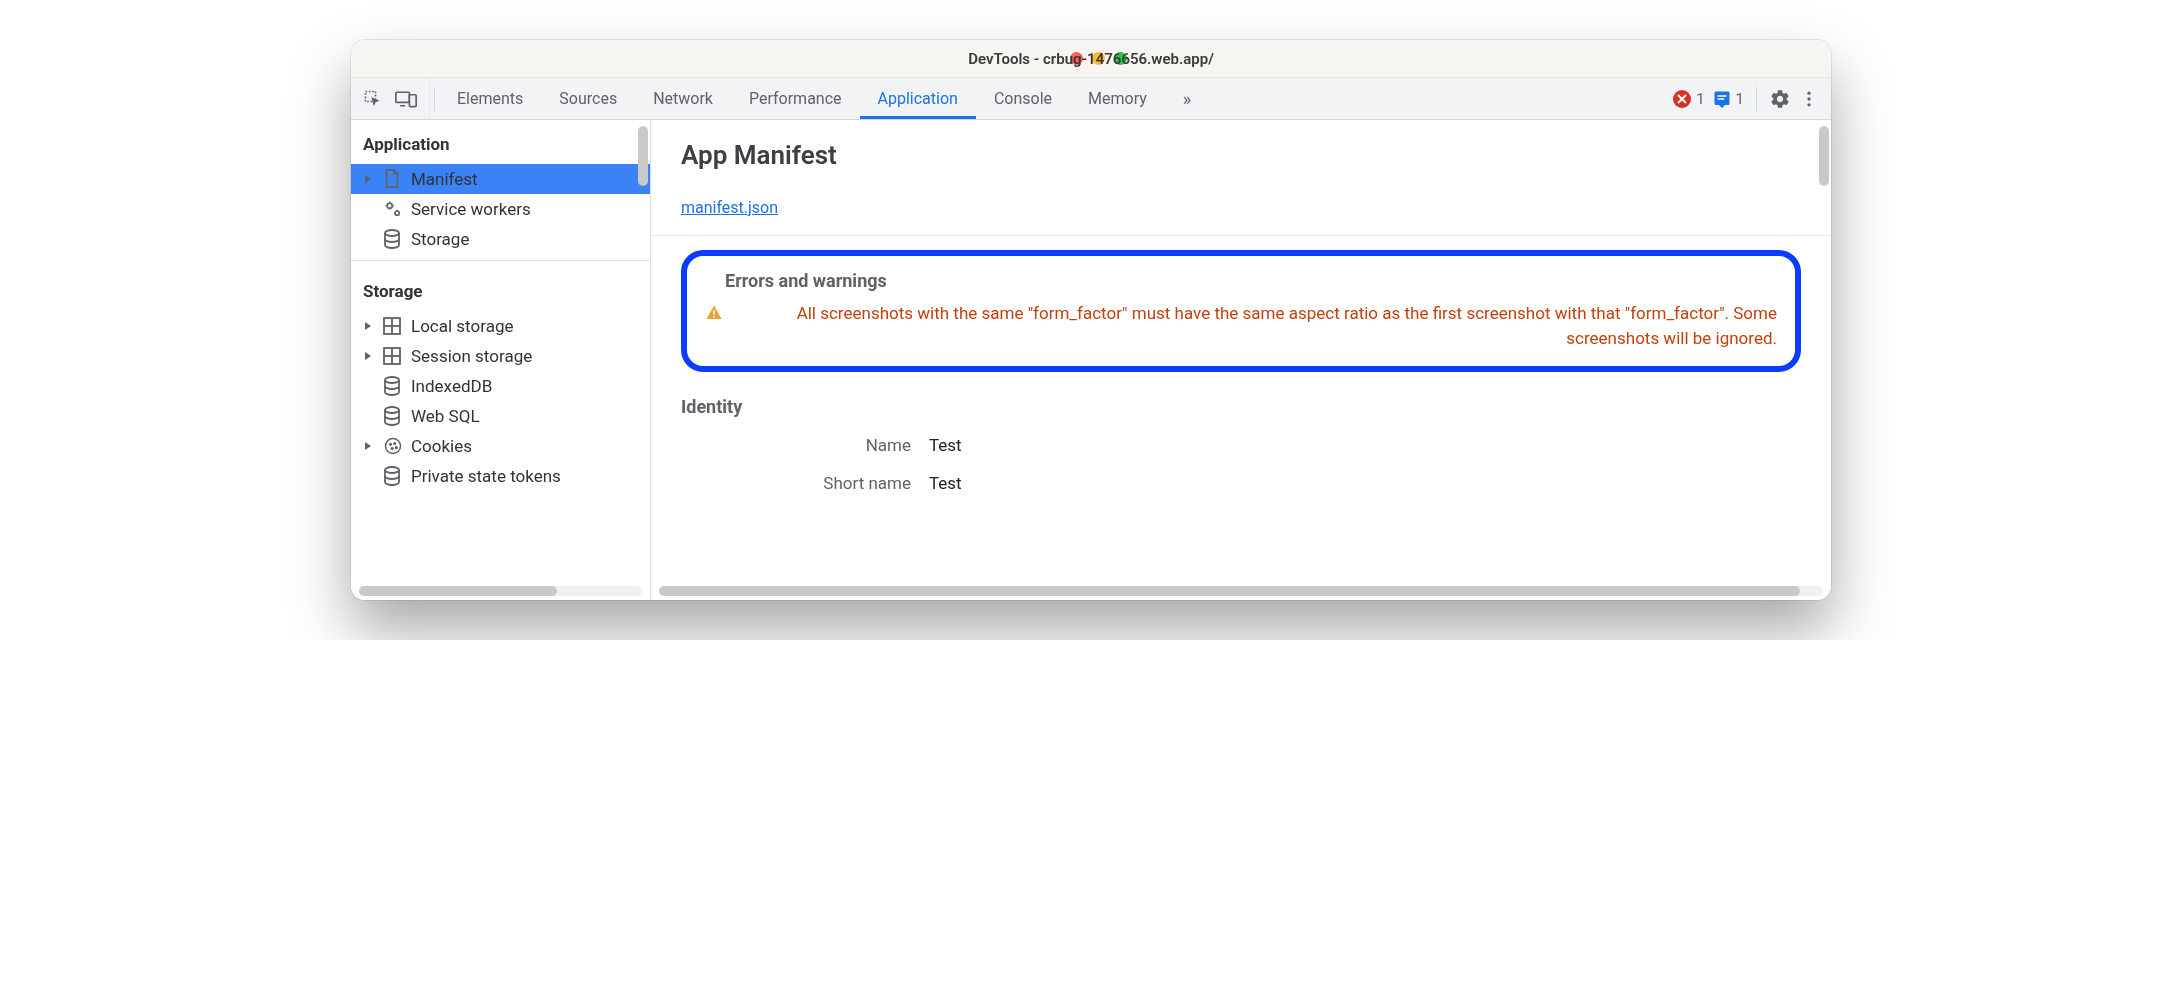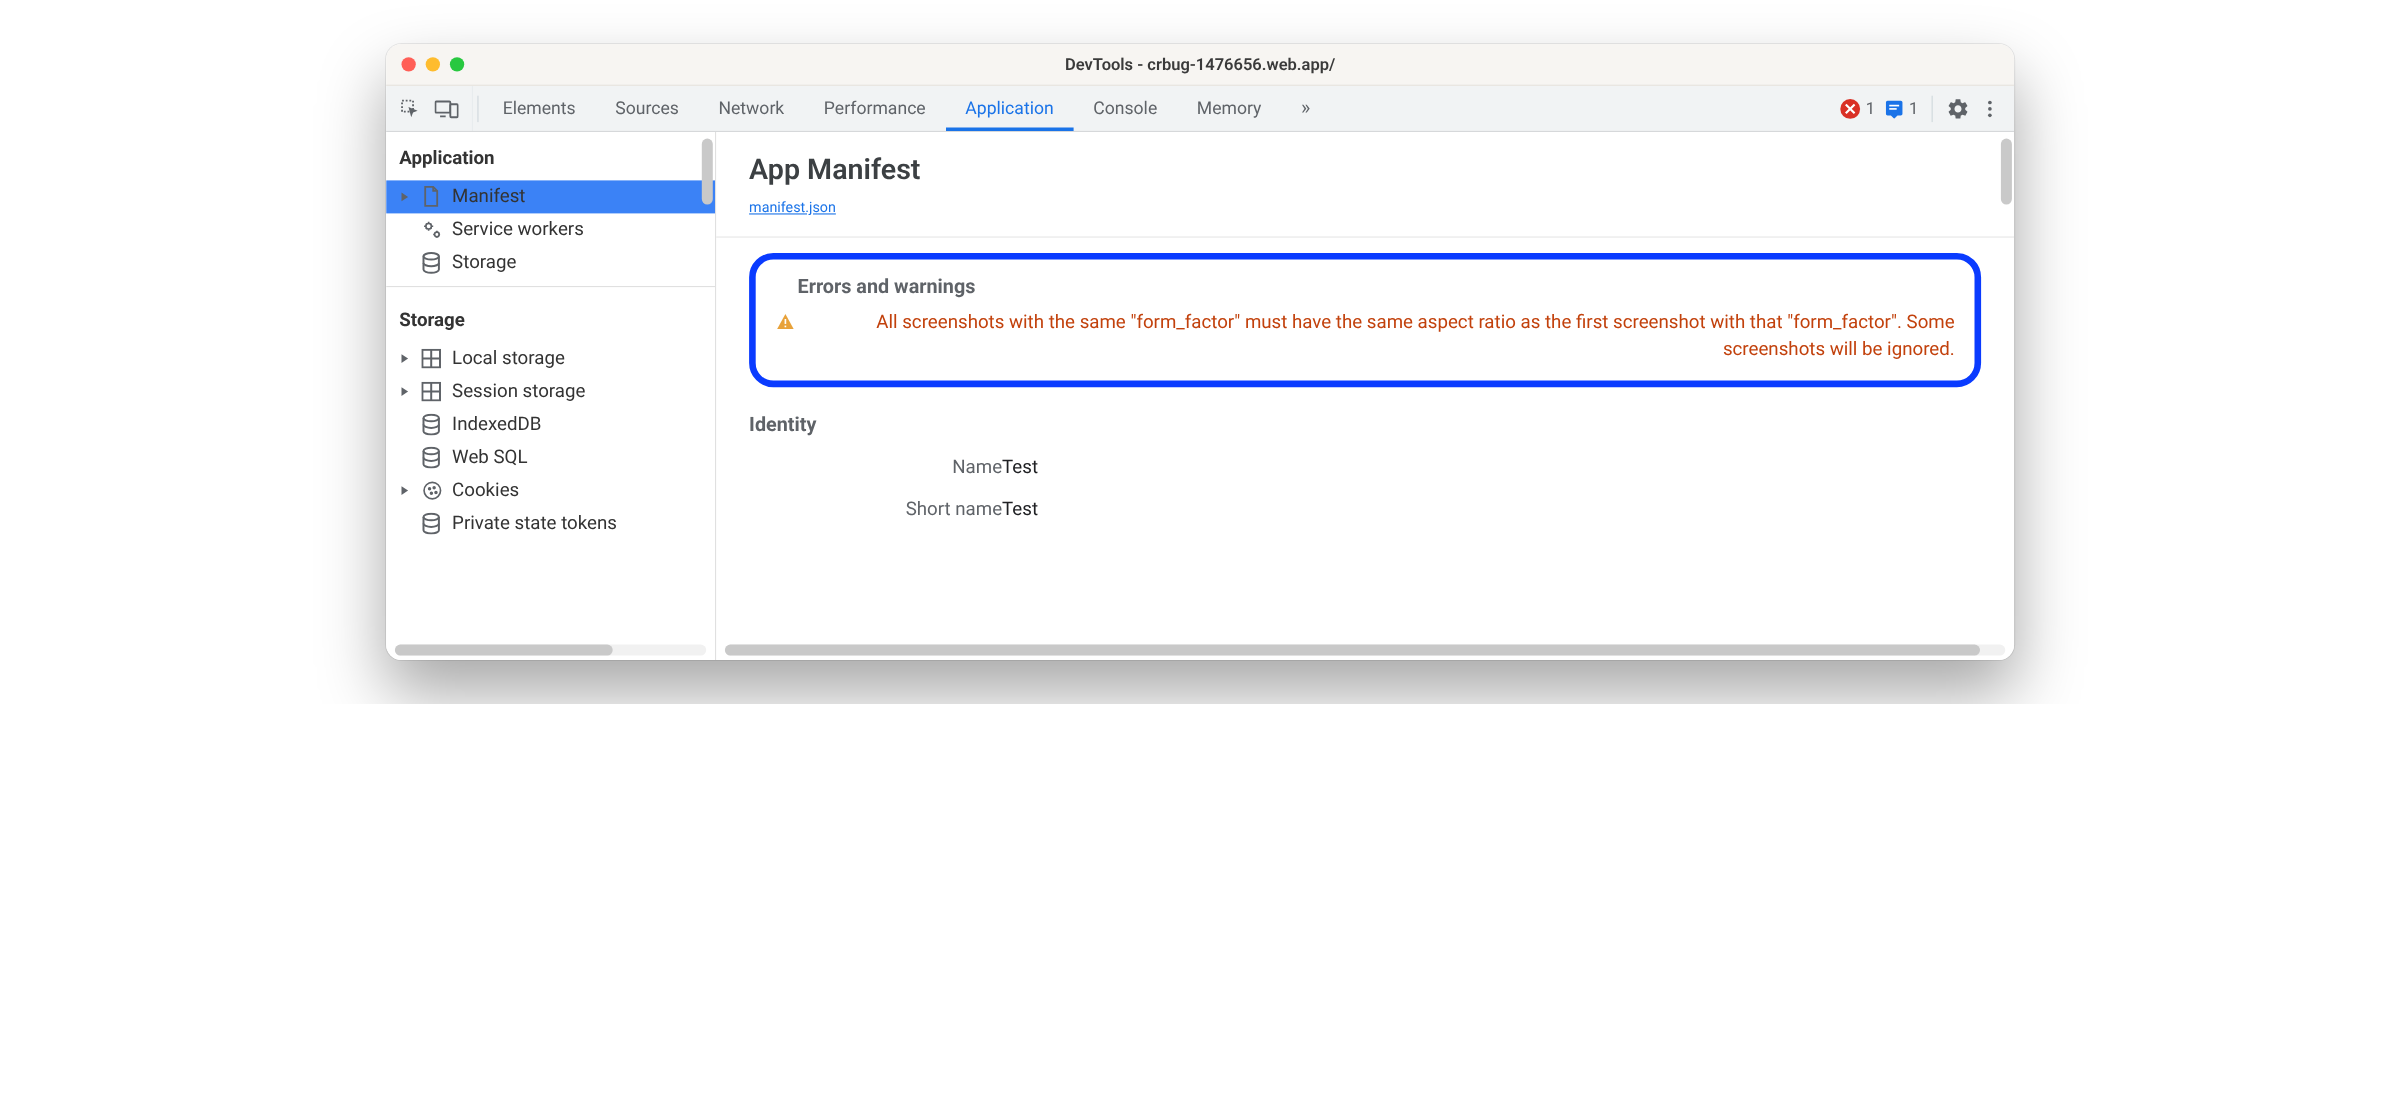--- a/index.html
+++ b/index.html
@@ -18,20 +18,21 @@
     box-shadow: 0 30px 60px rgba(0,0,0,0.35), 0 0 0 1px rgba(0,0,0,0.08);
     background: #fff;
   }
   .titlebar {
     height: 38px;
     background: #f7f5f2;
     display: flex;
     align-items: center;
     position: relative;
     border-bottom: 1px solid #e5e2dd;
+    justify-content: center;
   }
   .traffic {
     display: flex;
     gap: 9px;
     padding-left: 14px;
   }
   .traffic .dot {
     width: 13px; height: 13px; border-radius: 50%;
   }
   .dot.red { background: #ff5f57; }
@@ -148,23 +149,23 @@
   }
   .main-inner { padding: 20px 30px 10px 30px; }
   .h1 {
     font-size: 26px;
     font-weight: 600;
     color: #3c4043;
   }
   .link {
     color: #1a73e8;
     text-decoration: underline;
-    font-size: 13px;
+    font-size: 16px;
     display: inline-block;
-    margin-top: 12px;
+    margin-top: 28px;
     cursor: pointer;
   }
   .panel-sep { height:1px; background:#e6e6e6; margin: 18px -30px 0; }
   .callout {
     border: 6px solid #0a3bff;
     border-radius: 22px;
     padding: 14px 18px 16px;
     margin-top: 14px;
   }
   .callout-title {
@@ -175,21 +176,21 @@
     margin-left: 20px;
   }
   .warn-row { display:flex; gap:10px; font-size:17px; color:#c2410c; line-height:1.45;text-align:right; }
   .warn-ic { width:18px; height:18px; flex:0 0 18px; margin-top:3px; }
   .identity-title {
     font-size: 18px;
     font-weight: 700;
     color: #5f6368;
     margin: 24px 0 18px;
   }
-  .kv { display:flex; gap:0; font-size:17px; margin-bottom:18px; }
+  .kv { display:flex; gap:18px; font-size:17px; margin-bottom:18px; }
   .kv .k { width:230px; text-align:right; color:#5f6368; }
   .kv .v { color:#202124; }
   .hscroll {
     position:absolute; left:8px; right:8px; bottom:4px; height:10px;
     background:#f1f1f1; border-radius:5px;
   }
   .hscroll .thumb { height:100%; width:70%; background:#c9c9c9; border-radius:5px; }
   .vscroll {
     position:absolute; top:6px; right:2px; width:10px; height:60px;
     background:#c9c9c9; border-radius:5px;

